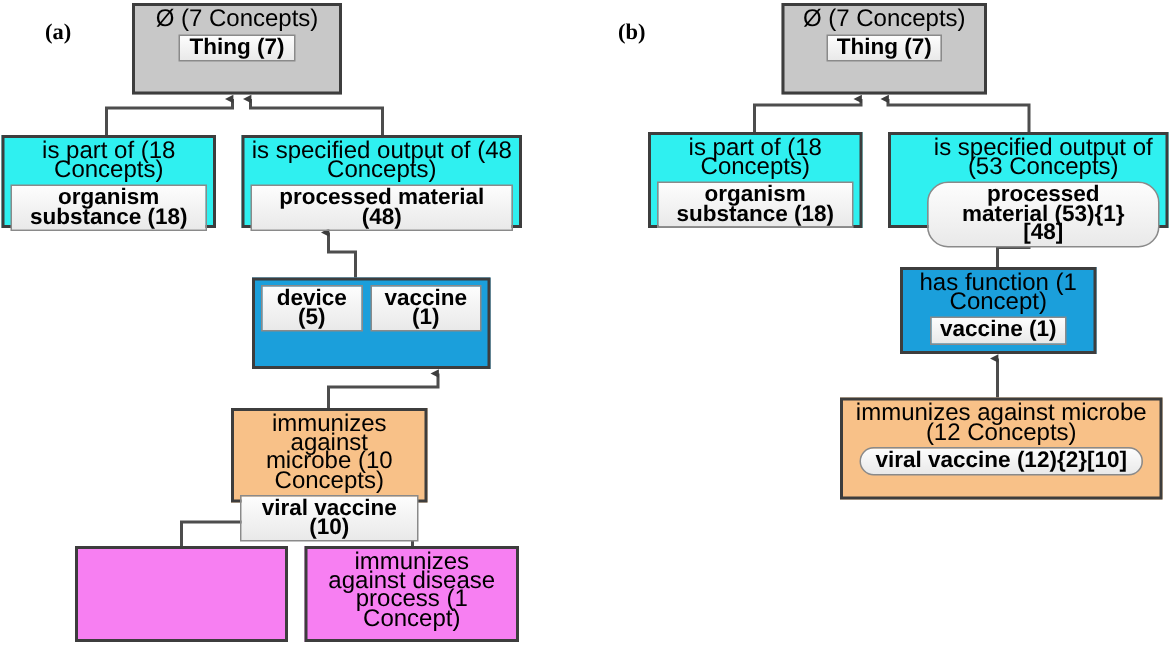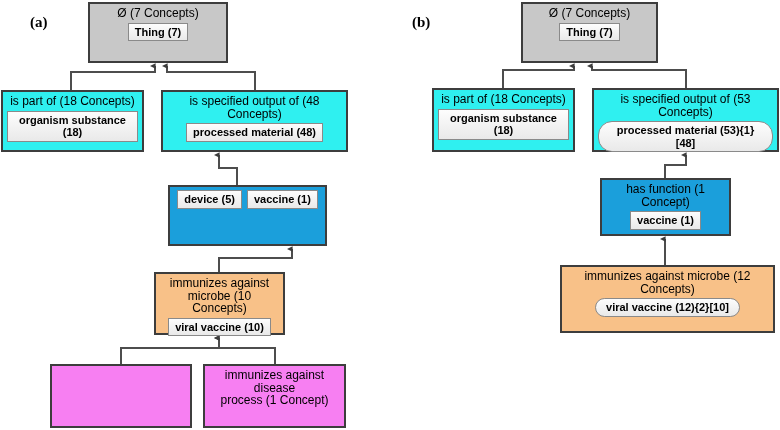--- a/index.html
+++ b/index.html
@@ -19,34 +19,34 @@
   
   .node{
     position:absolute;
     box-sizing:border-box;
     border:2.5px solid #3d3d3d;
     display:flex;flex-direction:column;
     align-items:center;justify-content:flex-start;
     padding:3px 4px;
   }
   .node .intent{
-    font-size:12px;line-height:12.5px;color:#000;
+    font-size:16px;line-height:12.5px;color:#000;
     text-align:center;width:100%;
     white-space:pre-line;
     margin-bottom:3px;
   }
   .extents{
     display:flex;flex-direction:row;gap:5px;
     width:100%;justify-content:center;align-items:stretch;
   }
   .extent{
     box-sizing:border-box;
     background:linear-gradient(#fdfdfd,#e9e9e9);
     border:1px solid #8a8a8a;
-    font-size:11px;font-weight:bold;color:#000;
+    font-size:15px;font-weight:bold;color:#000;
     text-align:center;line-height:12.5px;
     padding:2px 6px;
     white-space:pre-line;
     display:flex;align-items:center;justify-content:center;
   }
   .extent.oval{border-radius:14px;padding:2px 10px;}
 
   .c-gray{background:#c8c8c8;}
   .c-cyan{background:#2ff0f0;}
   .c-blue{background:#1b9fdb;}
@@ -119,21 +119,21 @@
       <div class="extents">
         <div class="extent">Thing (7)</div>
       </div>
     </div>
     <div class="node c-cyan" style="left: 432px; top: 88px; width: 143px; height: 64px;">
       <div class="intent">is part of (18 Concepts)</div>
       <div class="extents">
         <div class="extent">organism substance (18)</div>
       </div>
     </div>
-    <div class="node c-cyan" style="left: 592px; top: 88px; width: 187px; height: 64px;">
+    <div class="node c-cyan" style="left: 592px; top: 88px; width: 187px; height: 64px; padding-left: 24px;">
       <div class="intent">is specified output of (53 Concepts)</div>
       <div class="extents">
         <div class="extent oval">processed material (53){1}[48]</div>
       </div>
     </div>
     <div class="node c-blue" style="left: 600px; top: 178px; width: 131px; height: 58px;">
       <div class="intent">has function (1 Concept)</div>
       <div class="extents">
         <div class="extent">vaccine (1)</div>
       </div>

